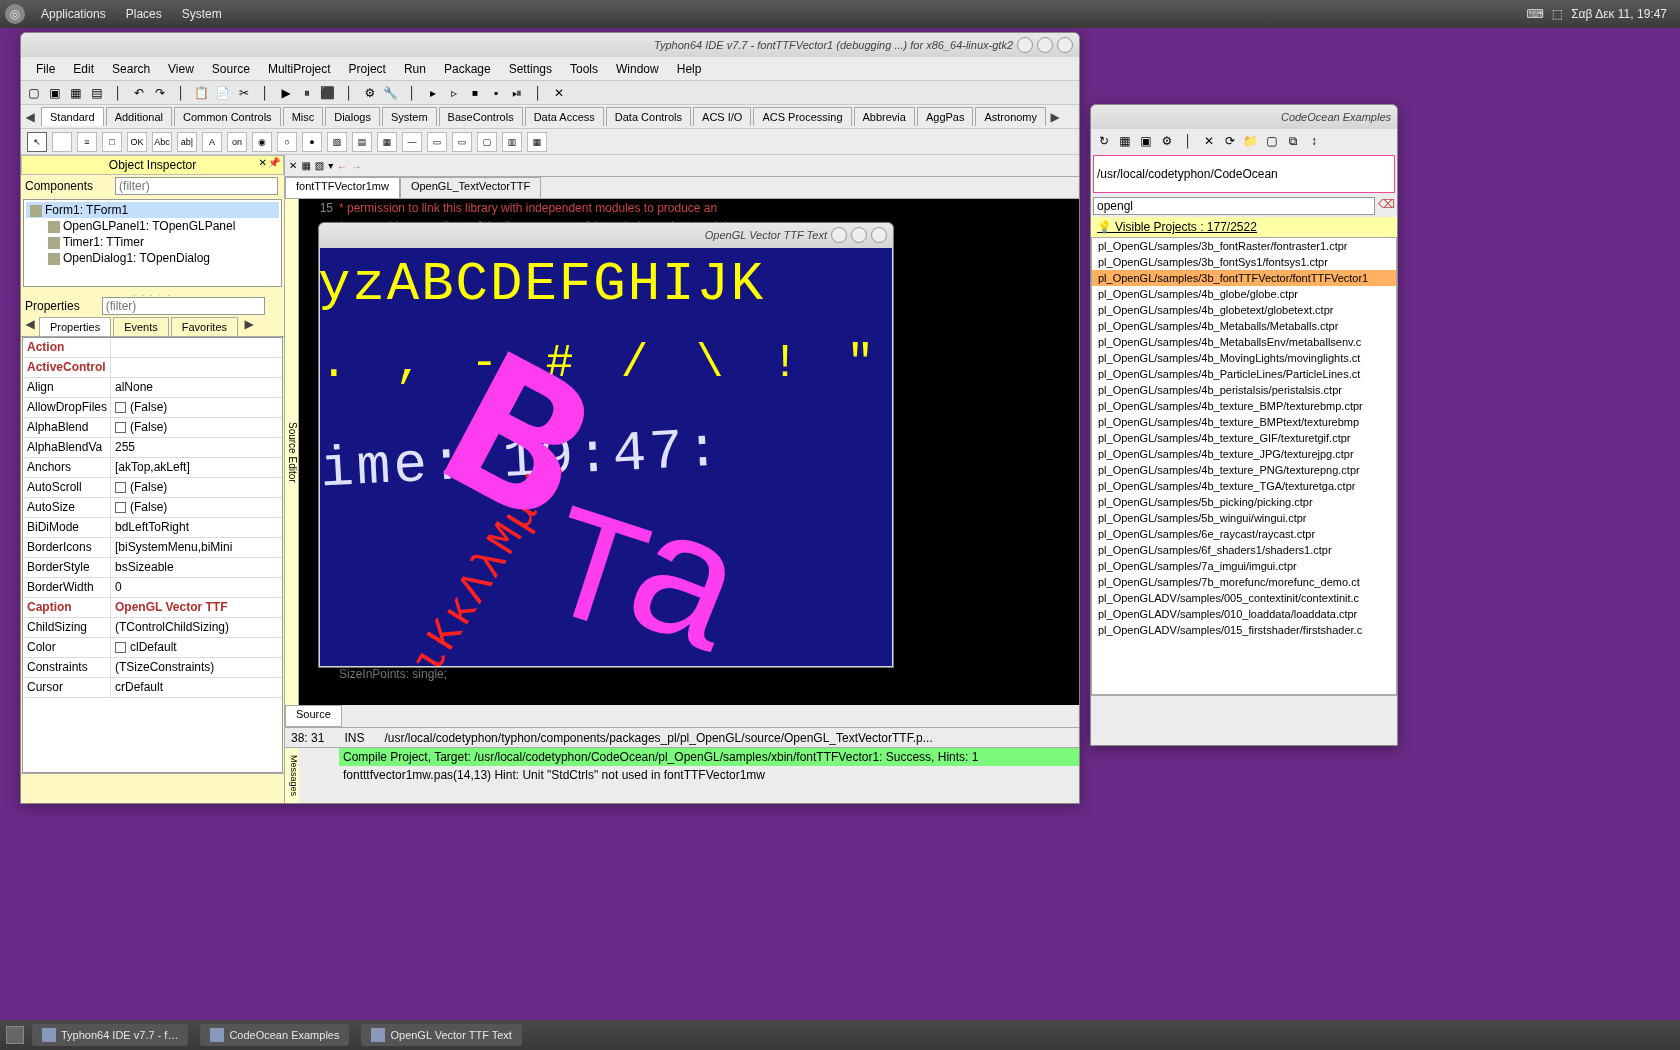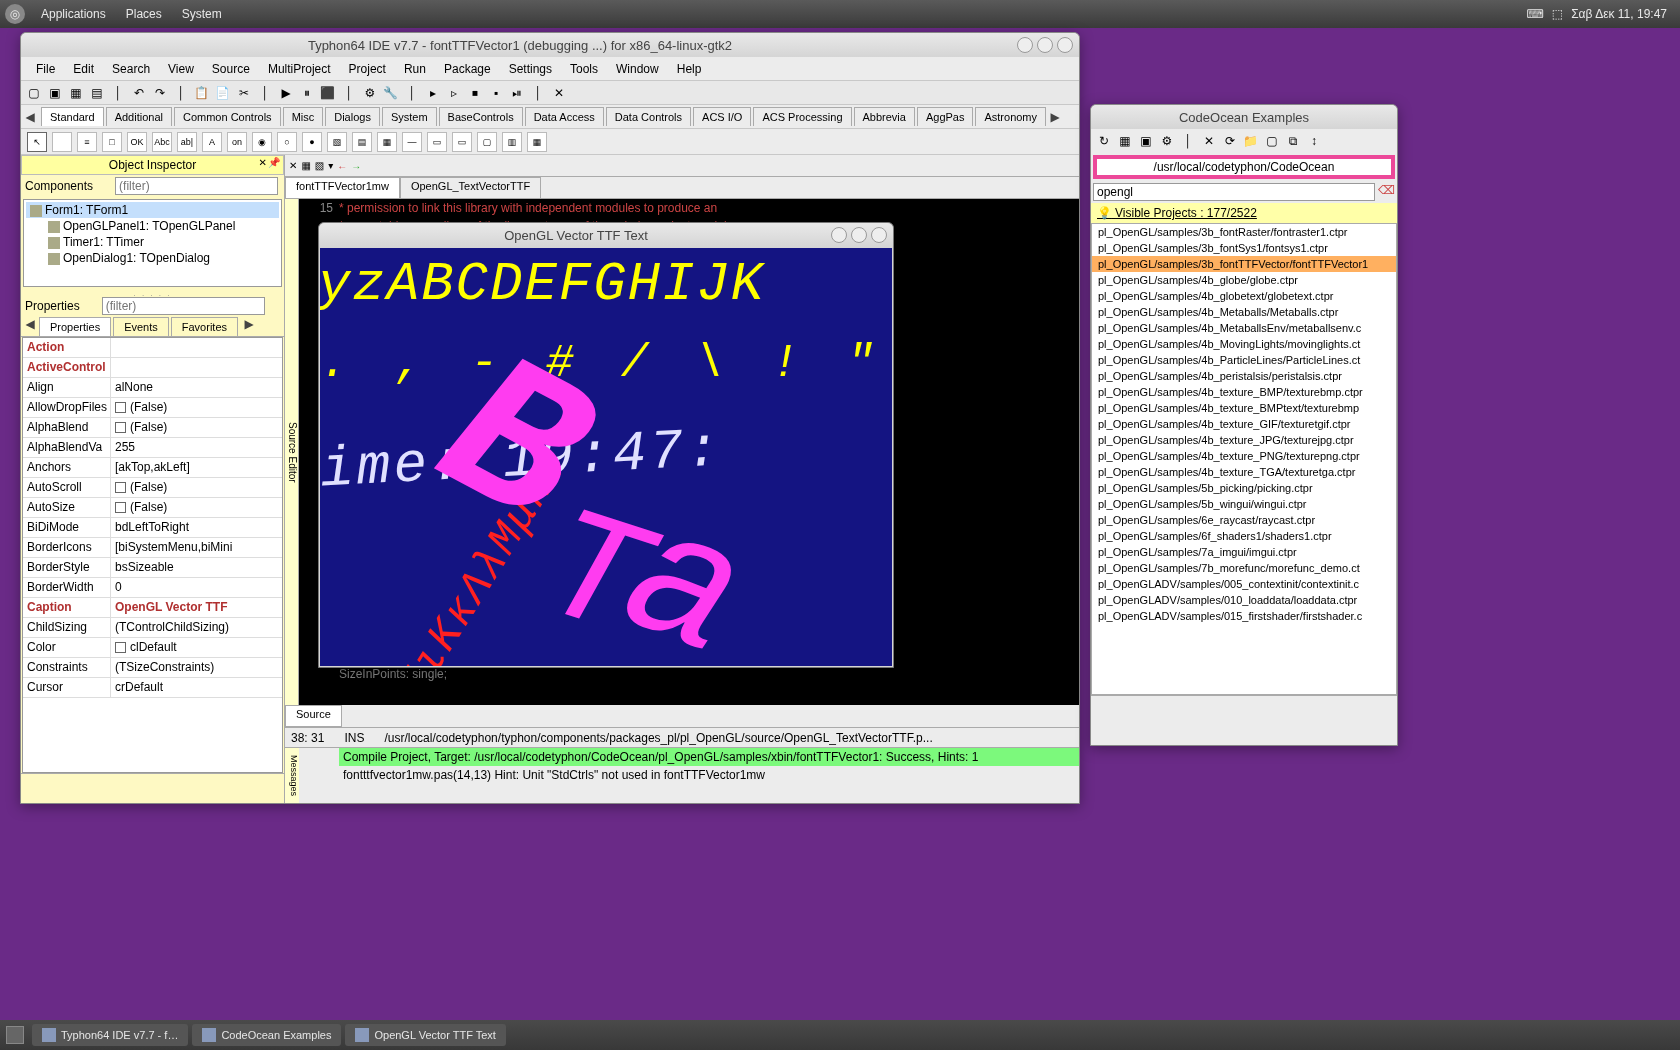--- a/index.html
+++ b/index.html
@@ -6,21 +6,21 @@
 body { width: 1680px; height: 1050px; background: #6a2a87; overflow: hidden; position: relative; }
 
 .syspanel { height: 28px; background: linear-gradient(#5a5a5a,#3a3a3a); display: flex; align-items: center; color: #e8e8e8; padding: 0 5px; }
 .syspanel .logo { width: 20px; height: 20px; background: #888; border-radius: 50%; margin-right: 6px; display: flex; align-items:center; justify-content:center;}
 .syspanel .menuitem { padding: 0 10px; cursor: pointer; }
 .syspanel .spacer { flex: 1; }
 .syspanel .tray { display: flex; align-items: center; gap: 8px; padding-right: 8px; }
 
 .window { position: absolute; background: #ececec; border: 1px solid #888; border-radius: 6px 6px 0 0; box-shadow: 0 3px 14px rgba(0,0,0,.35); display:flex; flex-direction:column;}
 .titlebar { height: 24px; background: linear-gradient(#e9e9e9,#d5d5d5); border-radius: 6px 6px 0 0; display: flex; align-items: center; padding: 0 6px; }
-.titlebar .wt { flex: 1; text-align: center; color: #444; font-size: 13px; }
+.titlebar .wt { flex: 1; text-align: right; color: #444; font-size: 11px; font-style: italic; }
 .titlebar .wbtn { width: 16px; height: 16px; margin-left: 4px; border: 1px solid #999; border-radius: 8px; background: #eee; cursor: pointer; }
 
 .mainwin { left: 20px; top: 32px; width: 1060px; height: 772px; }
 .menubar { height: 24px; display: flex; align-items: center; padding: 0 6px; border-bottom: 1px solid #c8c8c8; }
 .menubar span { padding: 3px 9px; cursor: pointer; }
 
 .toolbar { height: 24px; display: flex; align-items: center; padding: 2px 4px; gap: 3px; border-bottom: 1px solid #c8c8c8; background:#e8e8e8;}
 .tbbtn { width: 18px; height: 18px; display:inline-flex; align-items:center;justify-content:center;border:1px solid transparent;}
 
 .tabbar { height: 24px; display: flex; align-items: center; border-bottom: 1px solid #c8c8c8; overflow:hidden;}
@@ -70,27 +70,27 @@
 .sttab{padding:2px 10px;border:1px solid #aaa;background:#fff;font-size:11px;}
 .statusbar{height:20px;display:flex;align-items:center;border-top:1px solid #aaa;padding:0 6px;gap:20px;font-size:11px;}
 .statusbar .sfill{flex:1;white-space:nowrap;overflow:hidden;}
 .msgpanel{height:56px;border-top:1px solid #aaa;overflow:auto;display:flex;gap:40px;}
 .msgside{width:14px;background:#ffffcc;writing-mode:vertical-rl;text-align:center;font-size:9px;}
 .msgbody{flex:1;}
 .msg1{background:#7cf97c;padding:2px 4px;}
 .msg2{padding:2px 4px;}
 
 .glwindow { position: absolute; left: 318px; top: 222px; width: 576px; height: 446px; background:#d5d5d5;border:1px solid #777;border-radius:6px 6px 0 0;box-shadow:0 3px 14px rgba(0,0,0,.45);}
-.glcanvas{position:absolute;left:1px;top:25px;right:1px;bottom:1px;background:#141482;overflow:hidden;font-style:italic;}
+.glcanvas{position:absolute;left:1px;top:25px;right:1px;bottom:1px;background:#141482;overflow:hidden;}
 .glcanvas .t{position:absolute;font-family:'Courier New',monospace;white-space:nowrap;}
 
 .codewin{position:absolute;left:1090px;top:104px;width:308px;height:642px;}
 .codewin .cbody{flex:1;display:flex;flex-direction:column;overflow:hidden;}
 .ctoolbar{height:24px;display:flex;align-items:center;gap:3px;padding:2px 4px;}
-.cpath{padding:2px;}.cpath input{width:100%;border:4px solid #ec4899;padding:1px 3px;text-align:center;}
+.cpath{padding:2px;}.cpath input{width:100%;border:1px solid #ec4899;padding:11px 3px;}
 .cfilter{display:flex;padding:2px;gap:3px;}
 .cfilter input{flex:1;border:1px solid #999;padding:1px 3px;}
 .cinfo{background:#ffffa8;padding:3px 6px;font-size:11px;text-decoration:underline;}
 .cinfo .bulb{color:#caa000;}
 .clist{flex:1;overflow:auto;background:#fff;border:1px solid #aaa;}
 .citem{padding:2px 6px;white-space:nowrap;cursor:pointer;font-size:11px;}
 .citem.sel{background:#ffb060;}
 
 .taskbar{position:absolute;left:0;right:0;bottom:0;height:30px;background:linear-gradient(#4a4a4a,#383838);display:flex;align-items:center;padding:0 6px;gap:8px;}
 .tbent{background:#555;border-radius:3px;padding:4px 10px;color:#e6e6e6;cursor:pointer;display:flex;align-items:center;gap:5px;font-size:11px;}
@@ -454,18 +454,18 @@
         <div class="citem">pl_OpenGLADV/samples/005_contextinit/contextinit.c</div>
         <div class="citem">pl_OpenGLADV/samples/010_loaddata/loaddata.ctpr</div>
         <div class="citem">pl_OpenGLADV/samples/015_firstshader/firstshader.c</div>
       </div>
     <div style="height:50px;border-top:1px solid #aaa"></div>
   </div>
 </div>
 
 <div class="taskbar">
   <span style="width:18px;height:18px;background:#666;border:1px solid #888"></span>
-  <div id="taskentries" style="display:flex;gap:4px">
+  <div id="taskentries" style="display:flex;gap:12px">
       <div class="tbent"><span class="ti"></span>Typhon64 IDE v7.7 - f…</div>
       <div class="tbent"><span class="ti"></span>CodeOcean Examples</div>
       <div class="tbent"><span class="ti"></span>OpenGL Vector TTF Text</div>
     </div>
 </div>
 
 </body></html>

